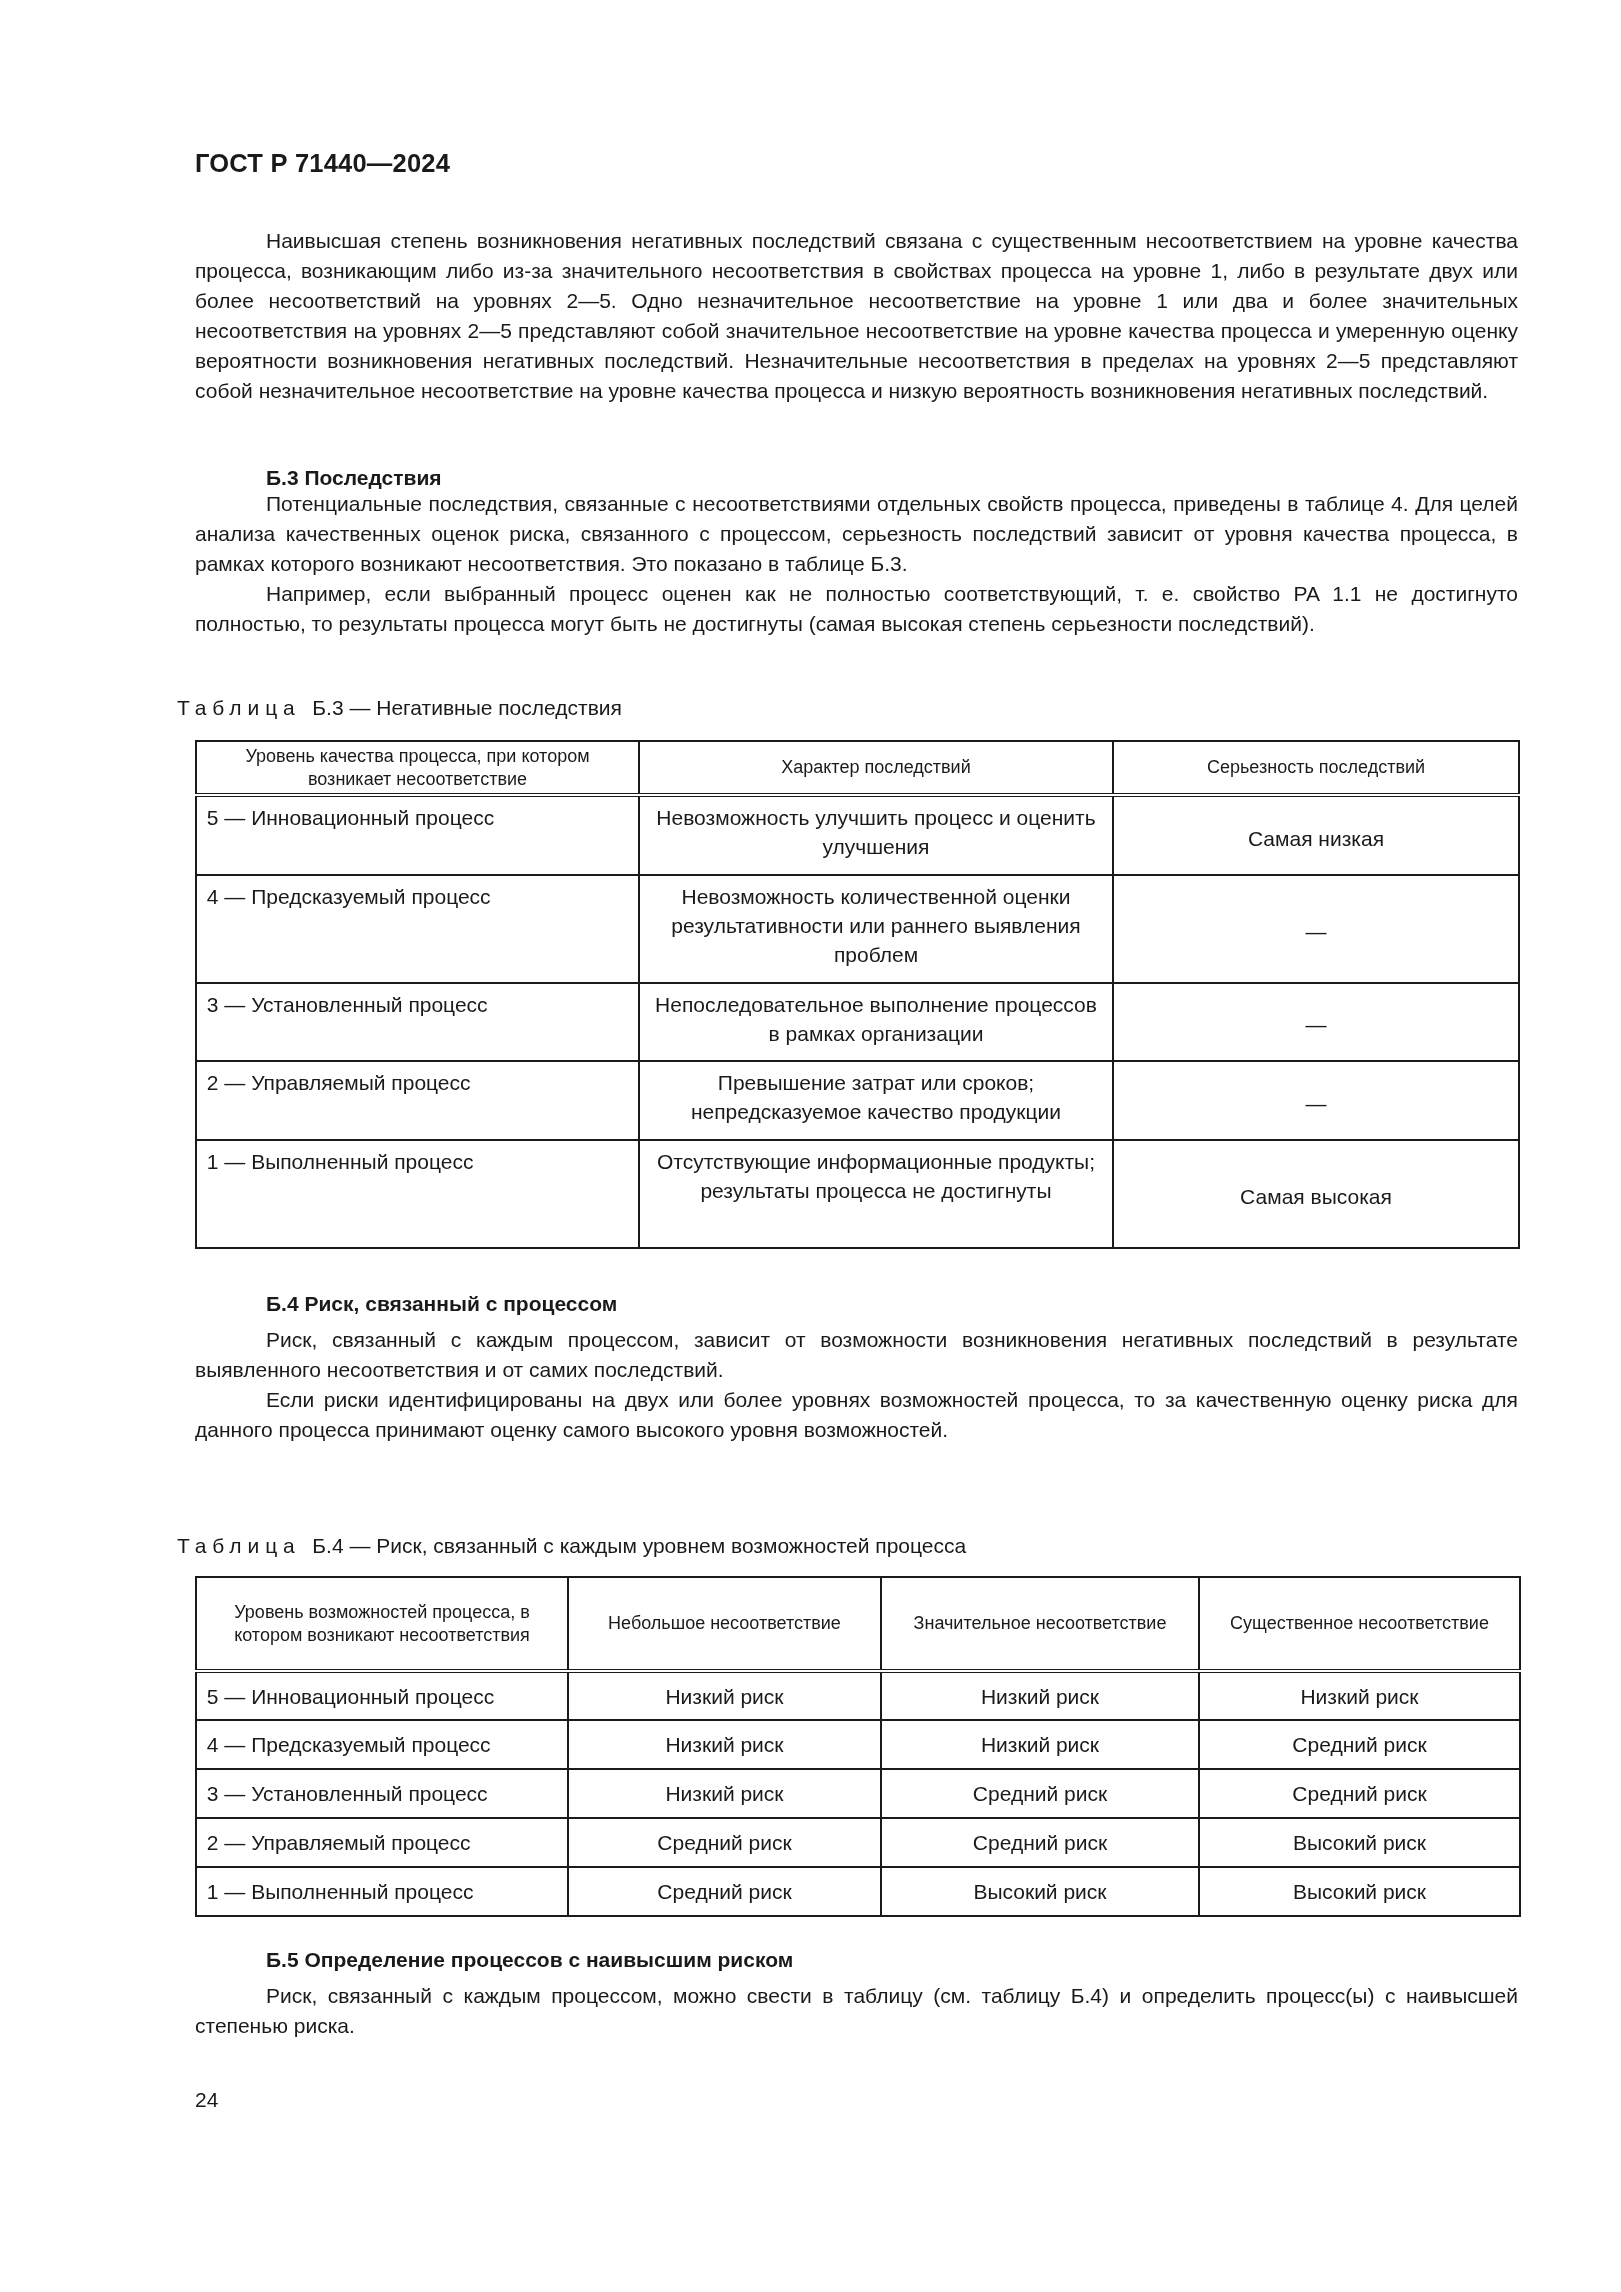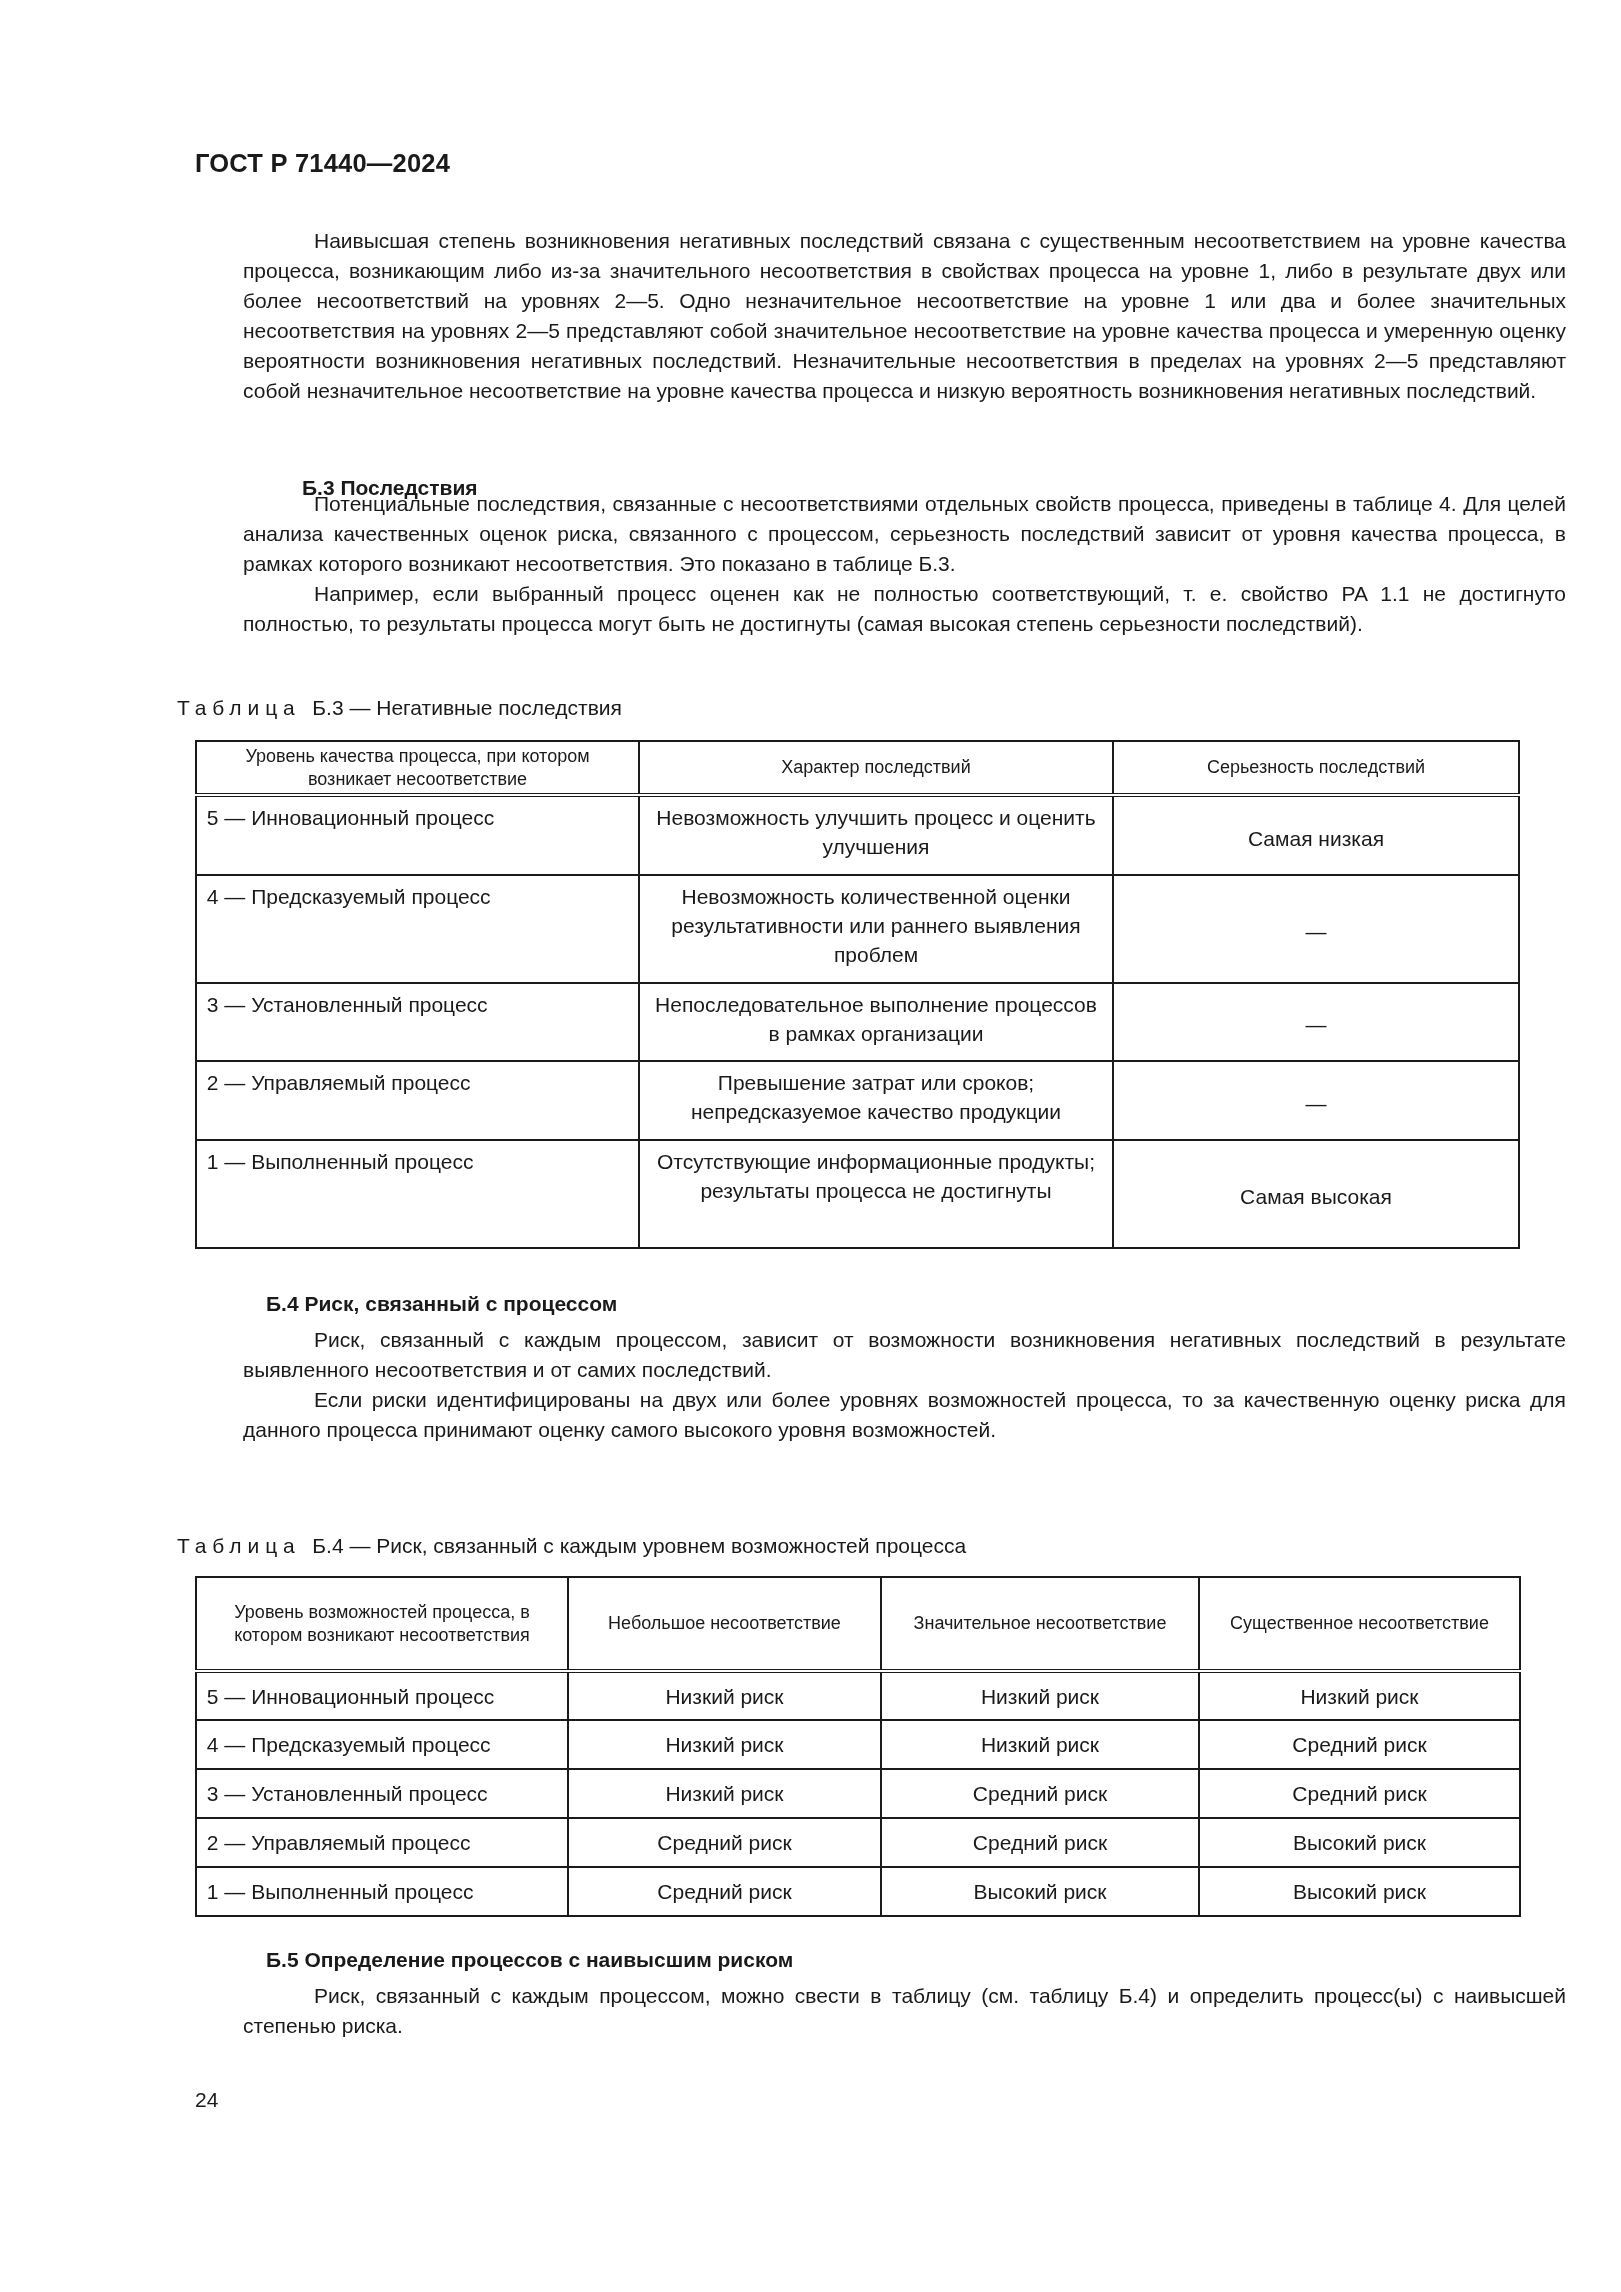--- a/index.html
+++ b/index.html
@@ -1,20 +1,20 @@
 <!DOCTYPE html>
 <html><head>
 <meta charset="utf-8">
 <style>
   html, body { margin:0; padding:0; background:#ffffff; }
   body { width:1621px; height:2293px; position:relative; overflow:hidden;
          font-family:"Liberation Sans", sans-serif; color:#1a1a1a; }
   .abs { position:absolute; }
   .doc-title { left:195px; top:149px; font-size:25.5px; font-weight:bold; letter-spacing:0.2px; }
-  .para { left:195px; width:1323px; font-size:21px; line-height:30px; text-align:justify;margin-left:48px; }
+  .para { left:195px; width:1323px; font-size:21px; line-height:30px; text-align:justify; }
   .para p { margin:0; text-indent:71px; }
   .heading { left:266px; font-size:21px; font-weight:bold; }
   .caption { left:177px; font-size:21px; }
   .caption .sp { letter-spacing:5.9px; }
   table { position:absolute; border-collapse:collapse; table-layout:fixed; }
   td, th { border:2px solid #1a1a1a; padding:0 9.8px; vertical-align:top; font-weight:normal; }
   th { font-size:18px; line-height:22.5px; text-align:center; vertical-align:middle; }
   td { font-size:21px; line-height:29px; }
   .c { text-align:center; }
   .mid { vertical-align:middle; }
@@ -25,21 +25,21 @@
 </style>
 </head>
 <body>
 
 <div class="abs doc-title">ГОСТ Р 71440—2024</div>
 
 <div class="abs para" style="top:226px;">
   <p>Наивысшая степень возникновения негативных последствий связана с существенным несоответствием на уровне качества процесса, возникающим либо из-за значительного несоответствия в свойствах процесса на уровне 1, либо в результате двух или более несоответствий на уровнях 2—5. Одно незначительное несоответствие на уровне 1 или два и более значительных несоответствия на уровнях 2—5 представляют собой значительное несоответствие на уровне качества процесса и умеренную оценку вероятности возникновения негативных последствий. Незначительные несоответствия в пределах на уровнях 2—5 представляют собой незначительное несоответствие на уровне качества процесса и низкую вероятность возникновения негативных последствий.</p>
 </div>
 
-<div class="abs heading" style="top:476px;margin-left:36px;">Б.3 Последствия</div>
+<div class="abs heading" style="top:466px;">Б.3 Последствия</div>
 
 <div class="abs para" style="top:489px;">
   <p>Потенциальные последствия, связанные с несоответствиями отдельных свойств процесса, приведены в таблице 4. Для целей анализа качественных оценок риска, связанного с процессом, серьезность последствий зависит от уровня качества процесса, в рамках которого возникают несоответствия. Это показано в таблице Б.3.</p>
   <p>Например, если выбранный процесс оценен как не полностью соответствующий, т. е. свойство PA 1.1 не достигнуто полностью, то результаты процесса могут быть не достигнуты (самая высокая степень серьезности последствий).</p>
 </div>
 
 <div class="abs caption" style="top:696px;">
   <span class="sp">Таблица</span>&nbsp;
   <span>Б.3 — Негативные последствия</span>
 </div>

